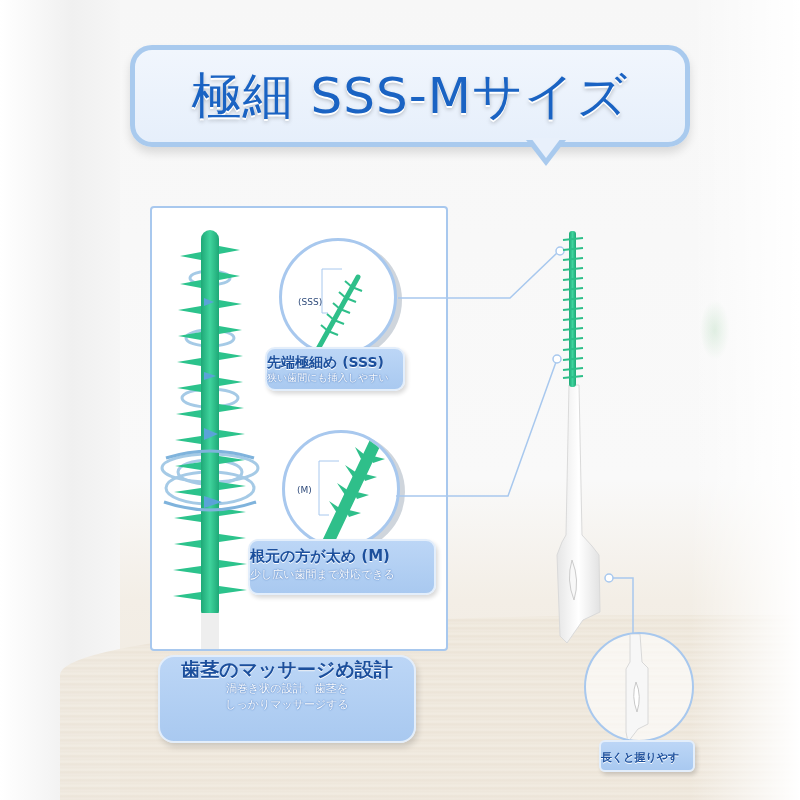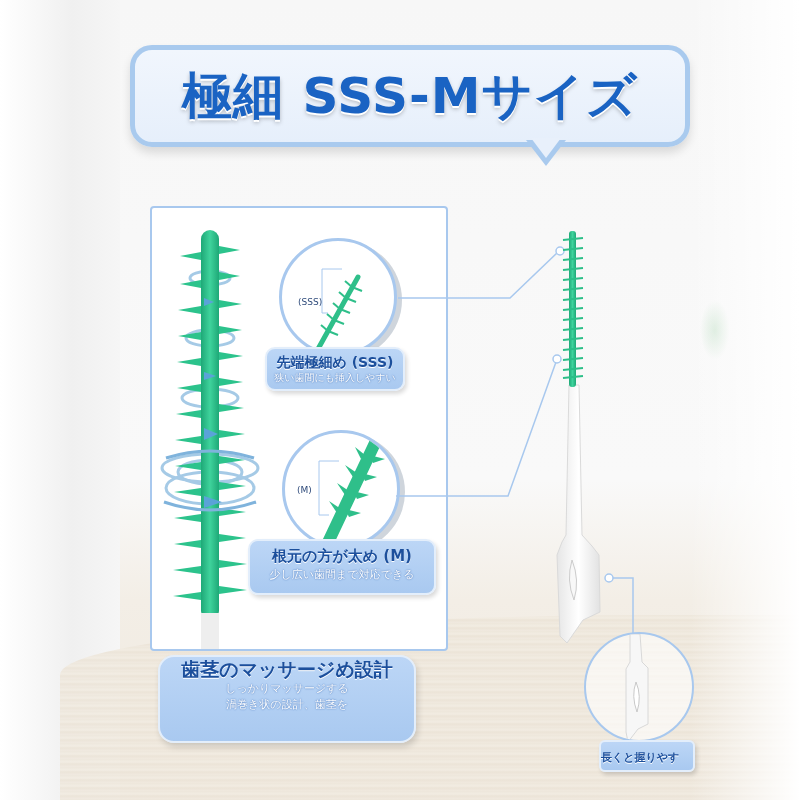--- a/index.html
+++ b/index.html
@@ -39,21 +39,21 @@
       position: absolute; left: 526px; top: 140px; width: 0; height: 0;
       border-left: 20px solid transparent; border-right: 20px solid transparent;
       border-top: 26px solid #a9caee;
     }
     .title-tail-inner {
       position: absolute; left: 531px; top: 138px; width: 0; height: 0;
       border-left: 15px solid transparent; border-right: 15px solid transparent;
       border-top: 20px solid #e8f0fb;
     }
     .title-text {
-      font-family: "DejaVu Sans", sans-serif; font-weight: bold; font-size: 50px;
+      font-family: "DejaVu Sans", sans-serif; font-weight: normal; font-size: 50px;
       color: #1a63c3; letter-spacing: 1px;
       text-shadow: 0 2px 0 #ffffff, 0 3px 4px rgba(0,0,0,0.25);
     }
 
     
     .panel {
       position: absolute; left: 150px; top: 206px; width: 298px; height: 445px;
       background: #ffffff; border: 2px solid #a8c8ee; border-radius: 4px; box-sizing: border-box;
       overflow: hidden;
     }
@@ -65,21 +65,21 @@
       box-shadow: 5px 3px 0 #cfd5dc;
       overflow: hidden;
     }
     .zoom-label {
       position: absolute; font-size: 9px; color: #2e4a7a; font-family: "DejaVu Sans", sans-serif;
     }
     .callout {
       position: absolute; background: linear-gradient(180deg, #bcd6f6, #a9c9f0);
       border: 2px solid #e3eefb; border-radius: 10px; box-sizing: border-box;
       box-shadow: 2px 3px 4px rgba(0,0,0,0.15);
-      text-align: center; padding-top: 4px;
+      text-align: left; padding-top: 4px;
     }
     .callout-main {
       font-weight: bold; color: #1c4f9c; font-size: 14px; line-height: 18px;
       text-shadow: 0 1px 0 #ffffff;
       white-space: nowrap;
     }
     .callout-sub {
       color: #ffffff; font-size: 10px; line-height: 14px; white-space: nowrap;
       text-shadow: 0 0 2px #5a86c6, 0 0 1px #5a86c6;
     }
@@ -239,22 +239,22 @@
     <span class="zoom-label" style="left:12px; top:52px;">(M)</span>
   </div>
   <div class="callout" style="left:96px; top:331px; width:188px; height:56px; padding-top:4px;">
     <div class="callout-main" style="font-size:15px; line-height:22px;">根元の方が太め (M)</div>
     <div class="callout-sub" style="font-size:11px; line-height:16px;">少し広い歯間まで対応できる</div>
   </div>
 </div>
 
 <div class="gum-callout">
   <div class="gum-main">歯茎のマッサージめ設計</div>
+  <div class="gum-sub">渦巻き状の設計、歯茎を</div>
   <div class="gum-sub">しっかりマッサージする</div>
-  <div class="gum-sub">渦巻き状の設計、歯茎を</div>
 </div>
 
 <svg class="connector" width="800" height="800">
   <defs>
     <linearGradient id="handleG" x1="0" x2="1">
       <stop offset="0" stop-color="#e6e6e6"></stop>
       <stop offset="0.5" stop-color="#ffffff"></stop>
       <stop offset="1" stop-color="#e2e2e2"></stop>
     </linearGradient>
     <linearGradient id="stemG" x1="0" x2="1">

